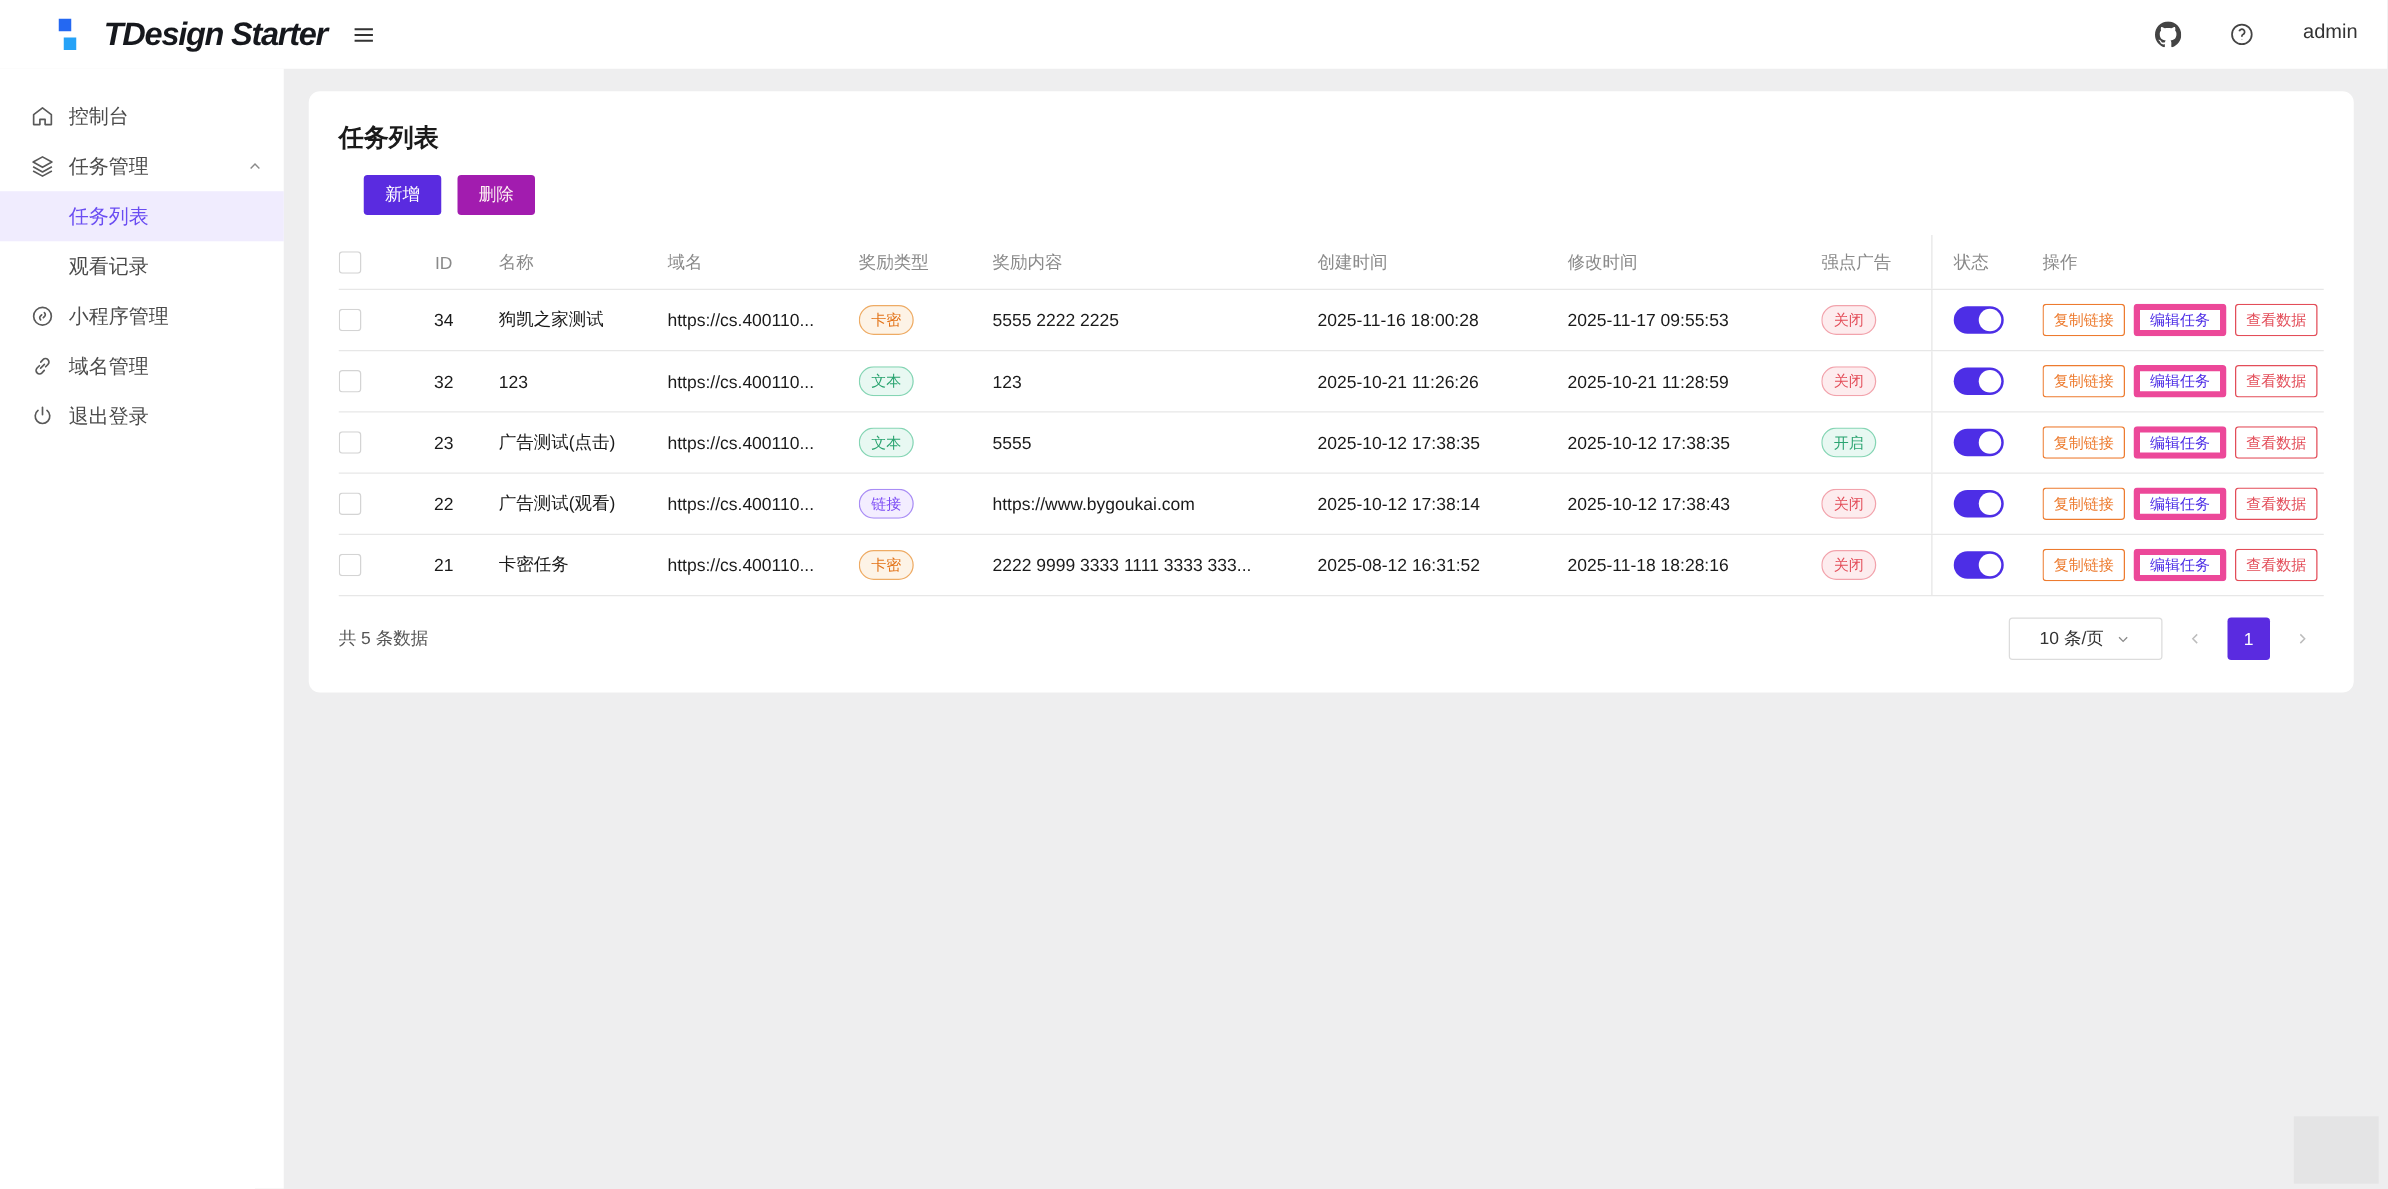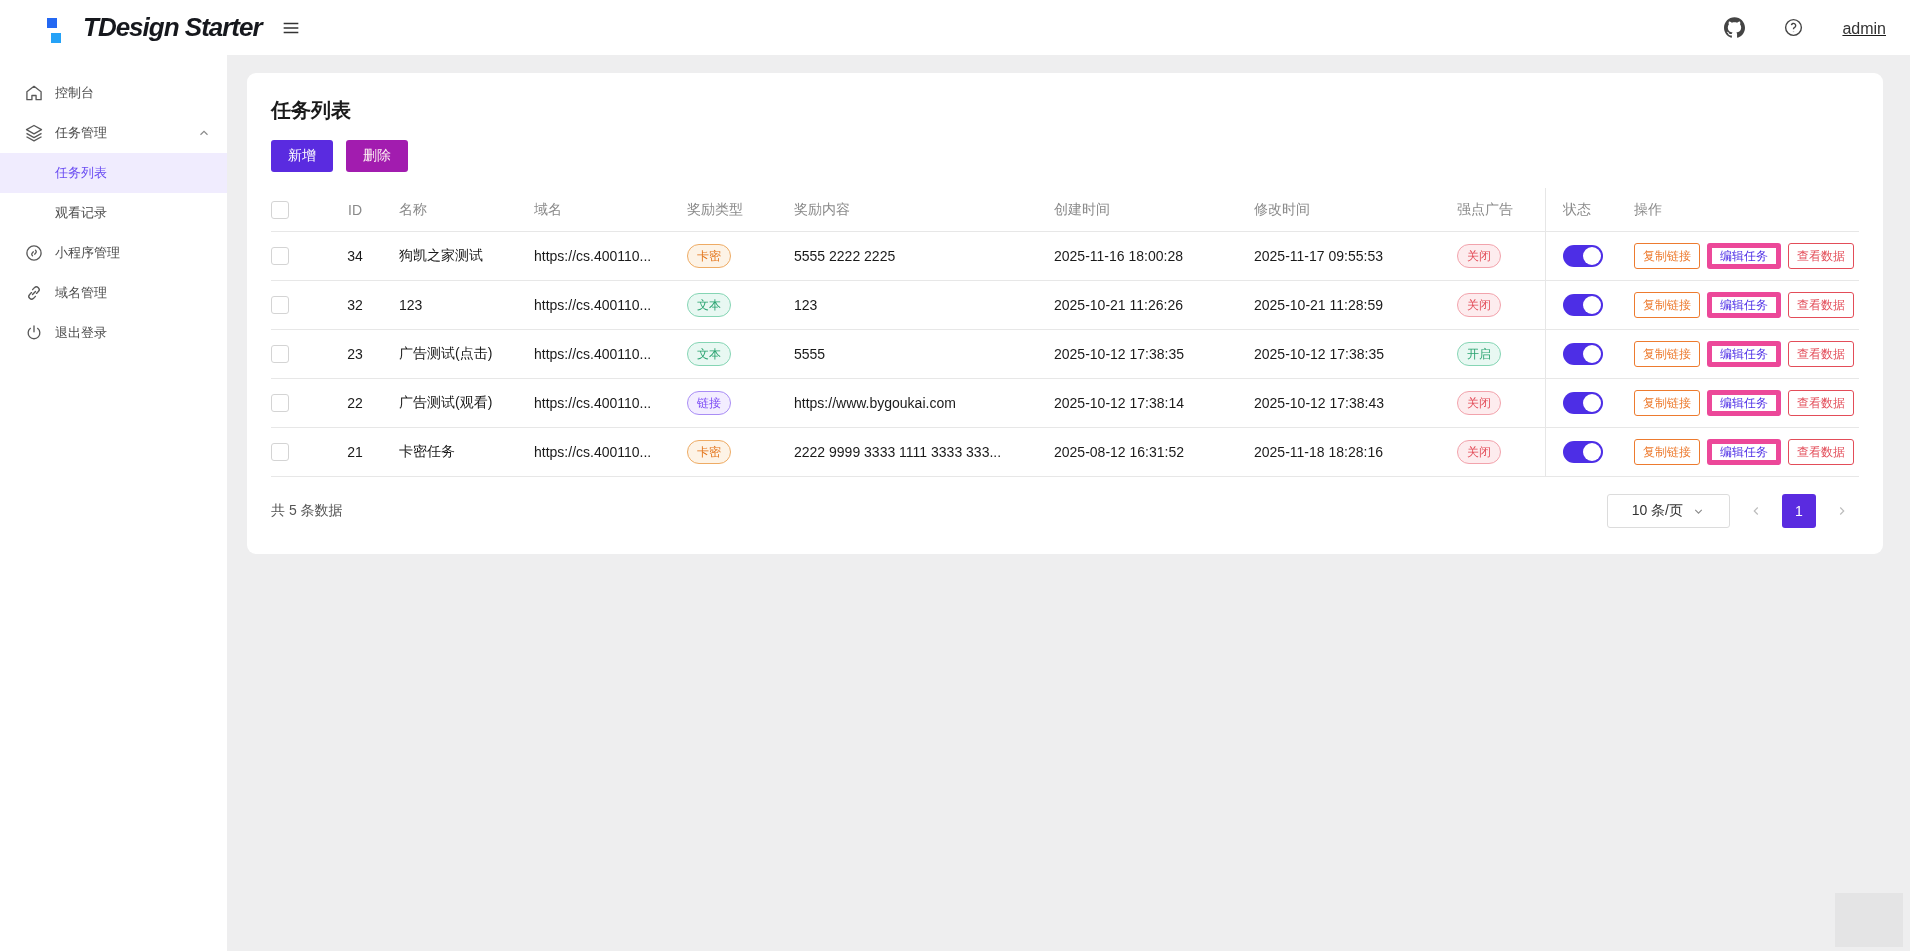--- a/index.html
+++ b/index.html
@@ -8,52 +8,52 @@
     font-family:"Liberation Sans","DejaVu Sans",sans-serif;
     background:#eeeeef; color:#1a1a1a; font-size:14px;
   }
   .app { display:flex; flex-direction:column; width:1910px; height:951px; }
 
   
   .topbar {
     height:55px; background:#fff; display:flex; align-items:center;
     padding:0 24px 0 47px; flex:0 0 auto; position:relative; z-index:3;
   }
-  .logo { display:flex; align-items:flex-end; gap:14px; cursor:pointer; }
+  .logo { display:flex; align-items:flex-start; gap:14px; cursor:pointer; }
   .logo-mark { position:relative; width:22px; height:28px; }
   .logo-sq1 { position:absolute; left:0; top:3px; width:10px; height:10px; background:#2468f2; }
   .logo-sq2 { position:absolute; left:4px; top:18px; width:10px; height:10px; background:#25a2f7; }
   .logo-text { font-size:26px; font-weight:bold; font-style:italic; letter-spacing:-1px; color:#16181d; }
   .hamburger { margin-left:18px; color:#333; cursor:pointer; display:flex; align-items:center; }
-  .topbar-right { margin-left:auto; display:flex; align-items:flex-end; gap:38px;text-decoration:underline; }
+  .topbar-right { margin-left:auto; display:flex; align-items:flex-start; gap:38px; }
   .icon-btn { color:#444; cursor:pointer; display:flex; align-items:center; }
   .username { font-size:16px; color:#333; cursor:pointer; }
 
   
   .frame { display:flex; flex:1; min-height:0; }
 
   
   .sidebar { width:227px; background:#fff; flex:0 0 auto; padding-top:18px; position:relative; z-index:2; }
   .menu-item {
     height:40px; display:flex; align-items:center; padding:0 16px 0 24px;
-    color:#4b4b4b; font-size:13px; cursor:pointer; position:relative;
+    color:#4b4b4b; font-size:16px; cursor:pointer; position:relative;
   }
   .menu-item .mi-icon { width:20px; height:20px; margin-right:11px; color:#595959; display:flex; align-items:center; justify-content:center; }
   .menu-item .chev { margin-left:auto; color:#8a8a8a; display:flex; }
   .menu-child { padding-left:55px; }
   .menu-child.active { background:#f0ecfe; color:#6a4df2; }
 
   
   .main { flex:1; position:relative; padding:18px 27px 0 20px; min-width:0; }
   .card { background:#fff; border-radius:9px; padding:24px; }
   .page-title { font-size:20px; font-weight:bold; color:#1a1a1a; }
   .toolbar { margin-top:16px; display:flex; gap:13px; }
   .btn { height:32px; padding:0 17px; border:none; border-radius:3px; font-size:14px; cursor:pointer;
          font-family:inherit; display:inline-flex; align-items:center; }
-  .btn-primary { background:#5a2be0; color:#fff; }
+  .btn-primary { background:#5a2be0; color:#fff;margin-left:20px; }
   .btn-danger-disabled { background:#a21caf; color:#fdf0f2; cursor:not-allowed; }
 
   
   .table { margin-top:16px; }
   .tr { display:flex; align-items:center; border-bottom:1px solid #e7e7e7; height:49px; }
   .tr.thead { height:44px; color:#8a8a8a; }
   .td { padding-right:10px; white-space:nowrap; overflow:hidden; text-overflow:ellipsis; font-size:14px; }
   .col-check { width:50px; flex:0 0 auto; display:flex; align-items:center; }
   .col-id { width:78px; flex:0 0 auto;text-align:center; }
   .col-name { width:135px; flex:0 0 auto; }

